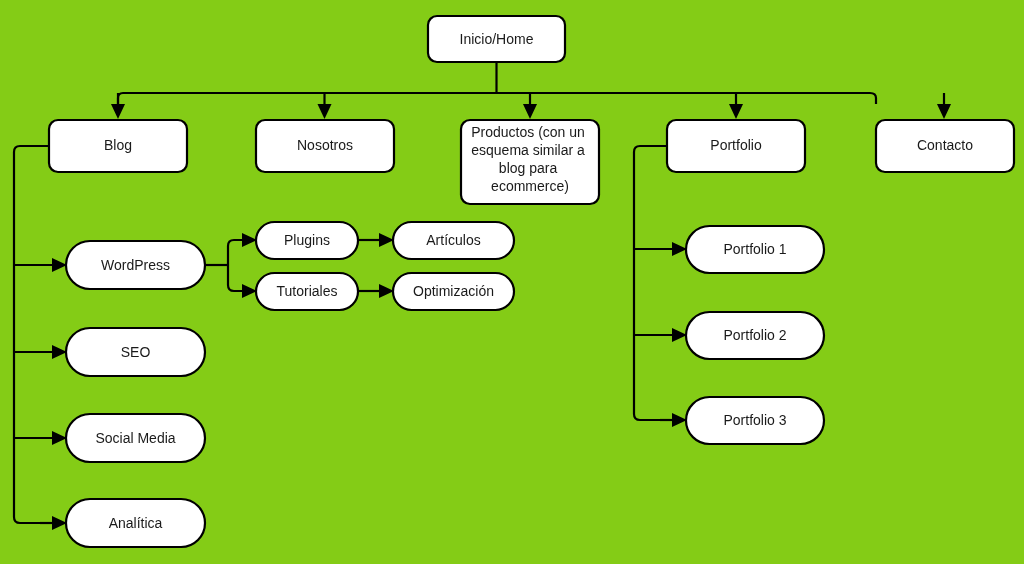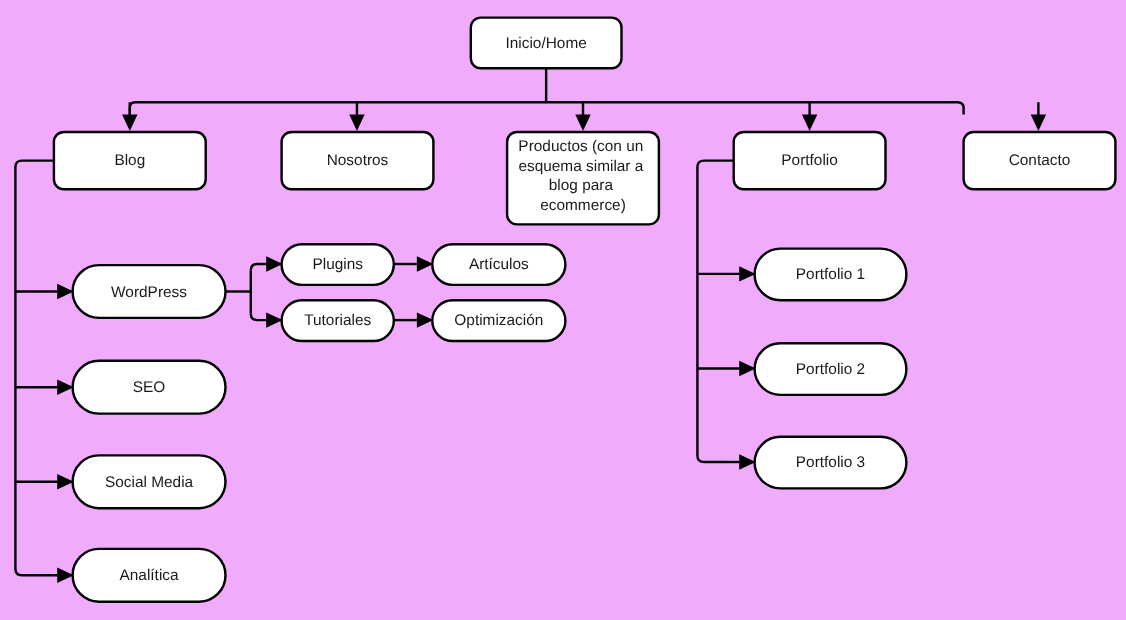--- a/index.html
+++ b/index.html
@@ -10,21 +10,21 @@
   body {
     width: 1024px;
     height: 564px;
     font-family: "Liberation Sans", sans-serif;
     overflow: hidden;
   }
   #diagram-root {
     position: relative;
     width: 1024px;
     height: 564px;
-    background: #f0abfc;
+    background: #84cc16;
   }
   svg.flow {
     display: block;
     width: 1024px;
     height: 564px;
   }
   .node-shape {
     fill: #ffffff;
     stroke: #000000;
     stroke-width: 2.2;

